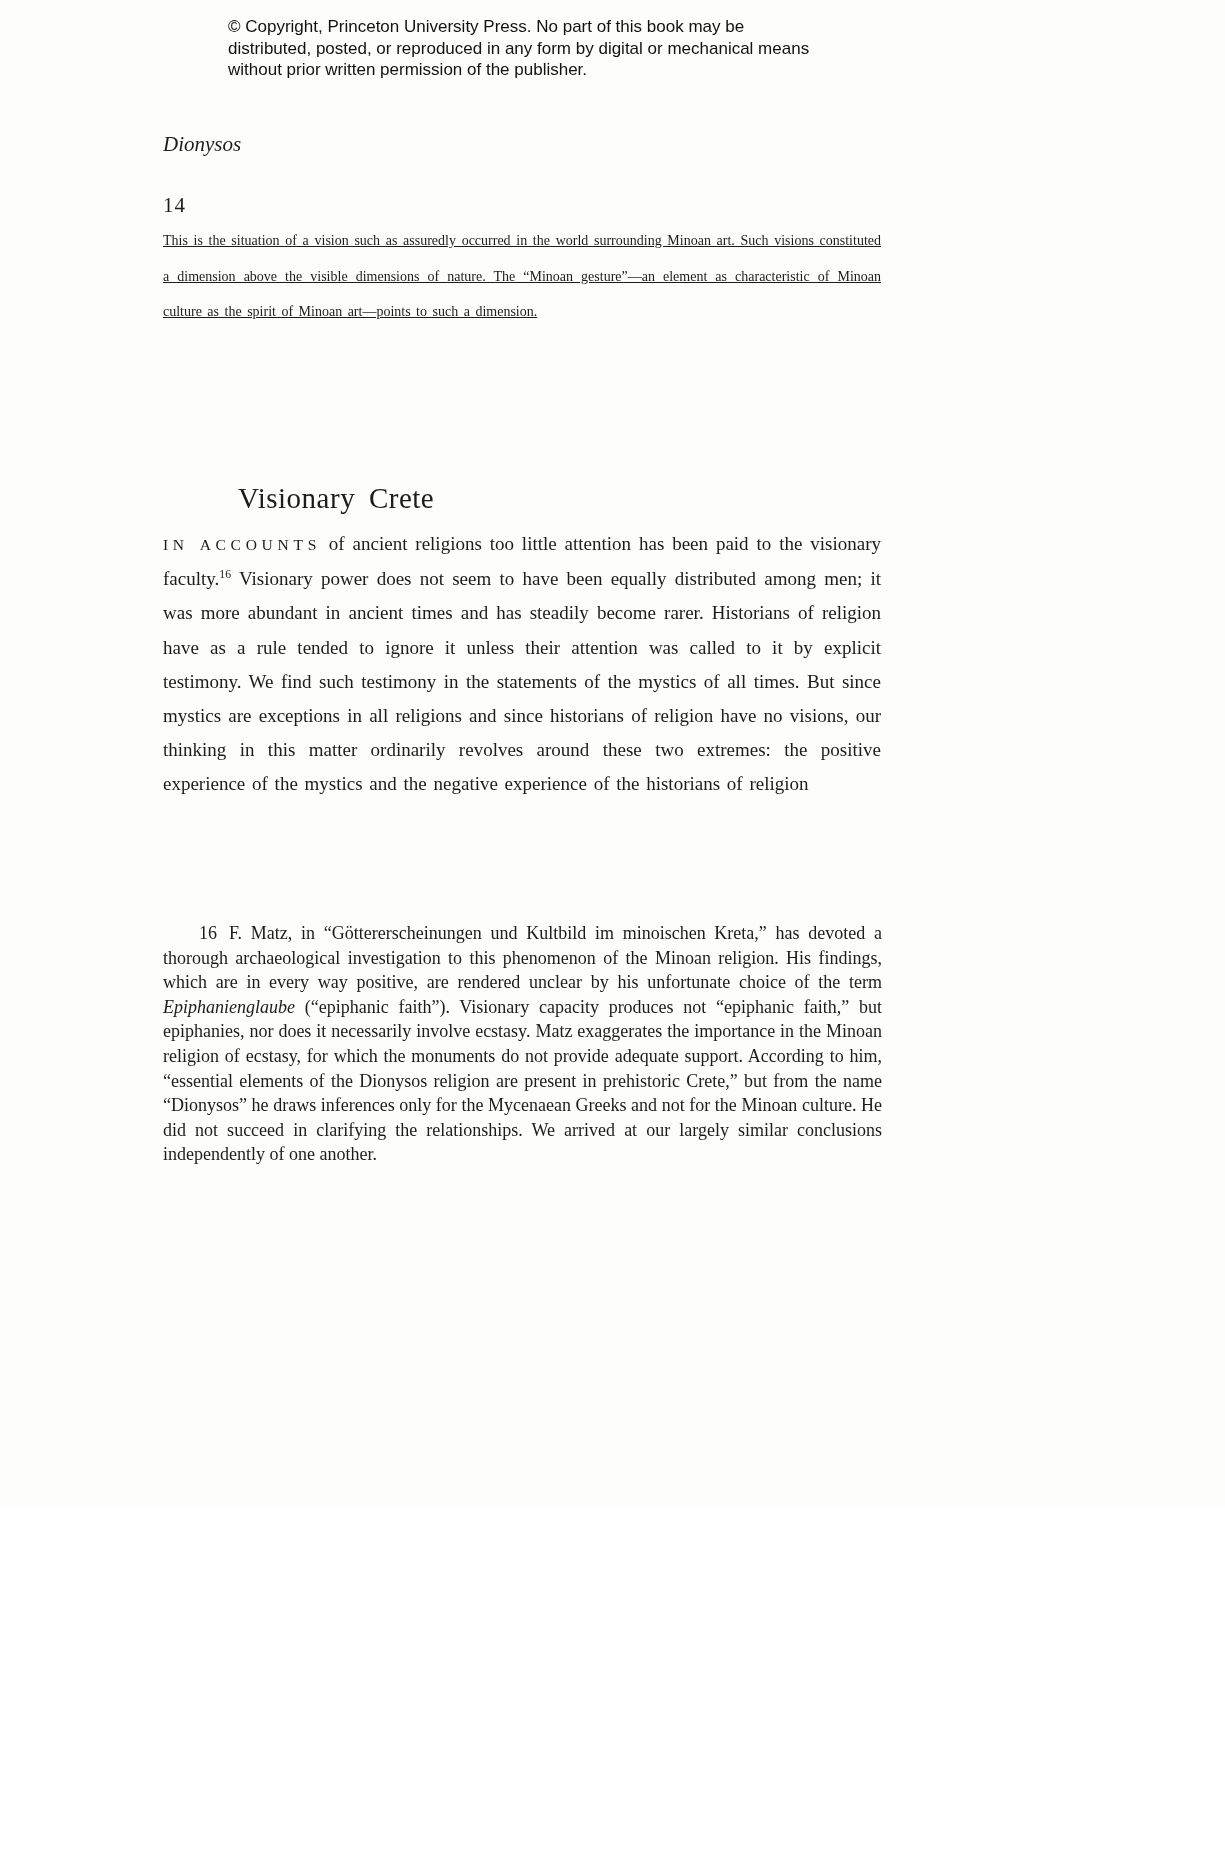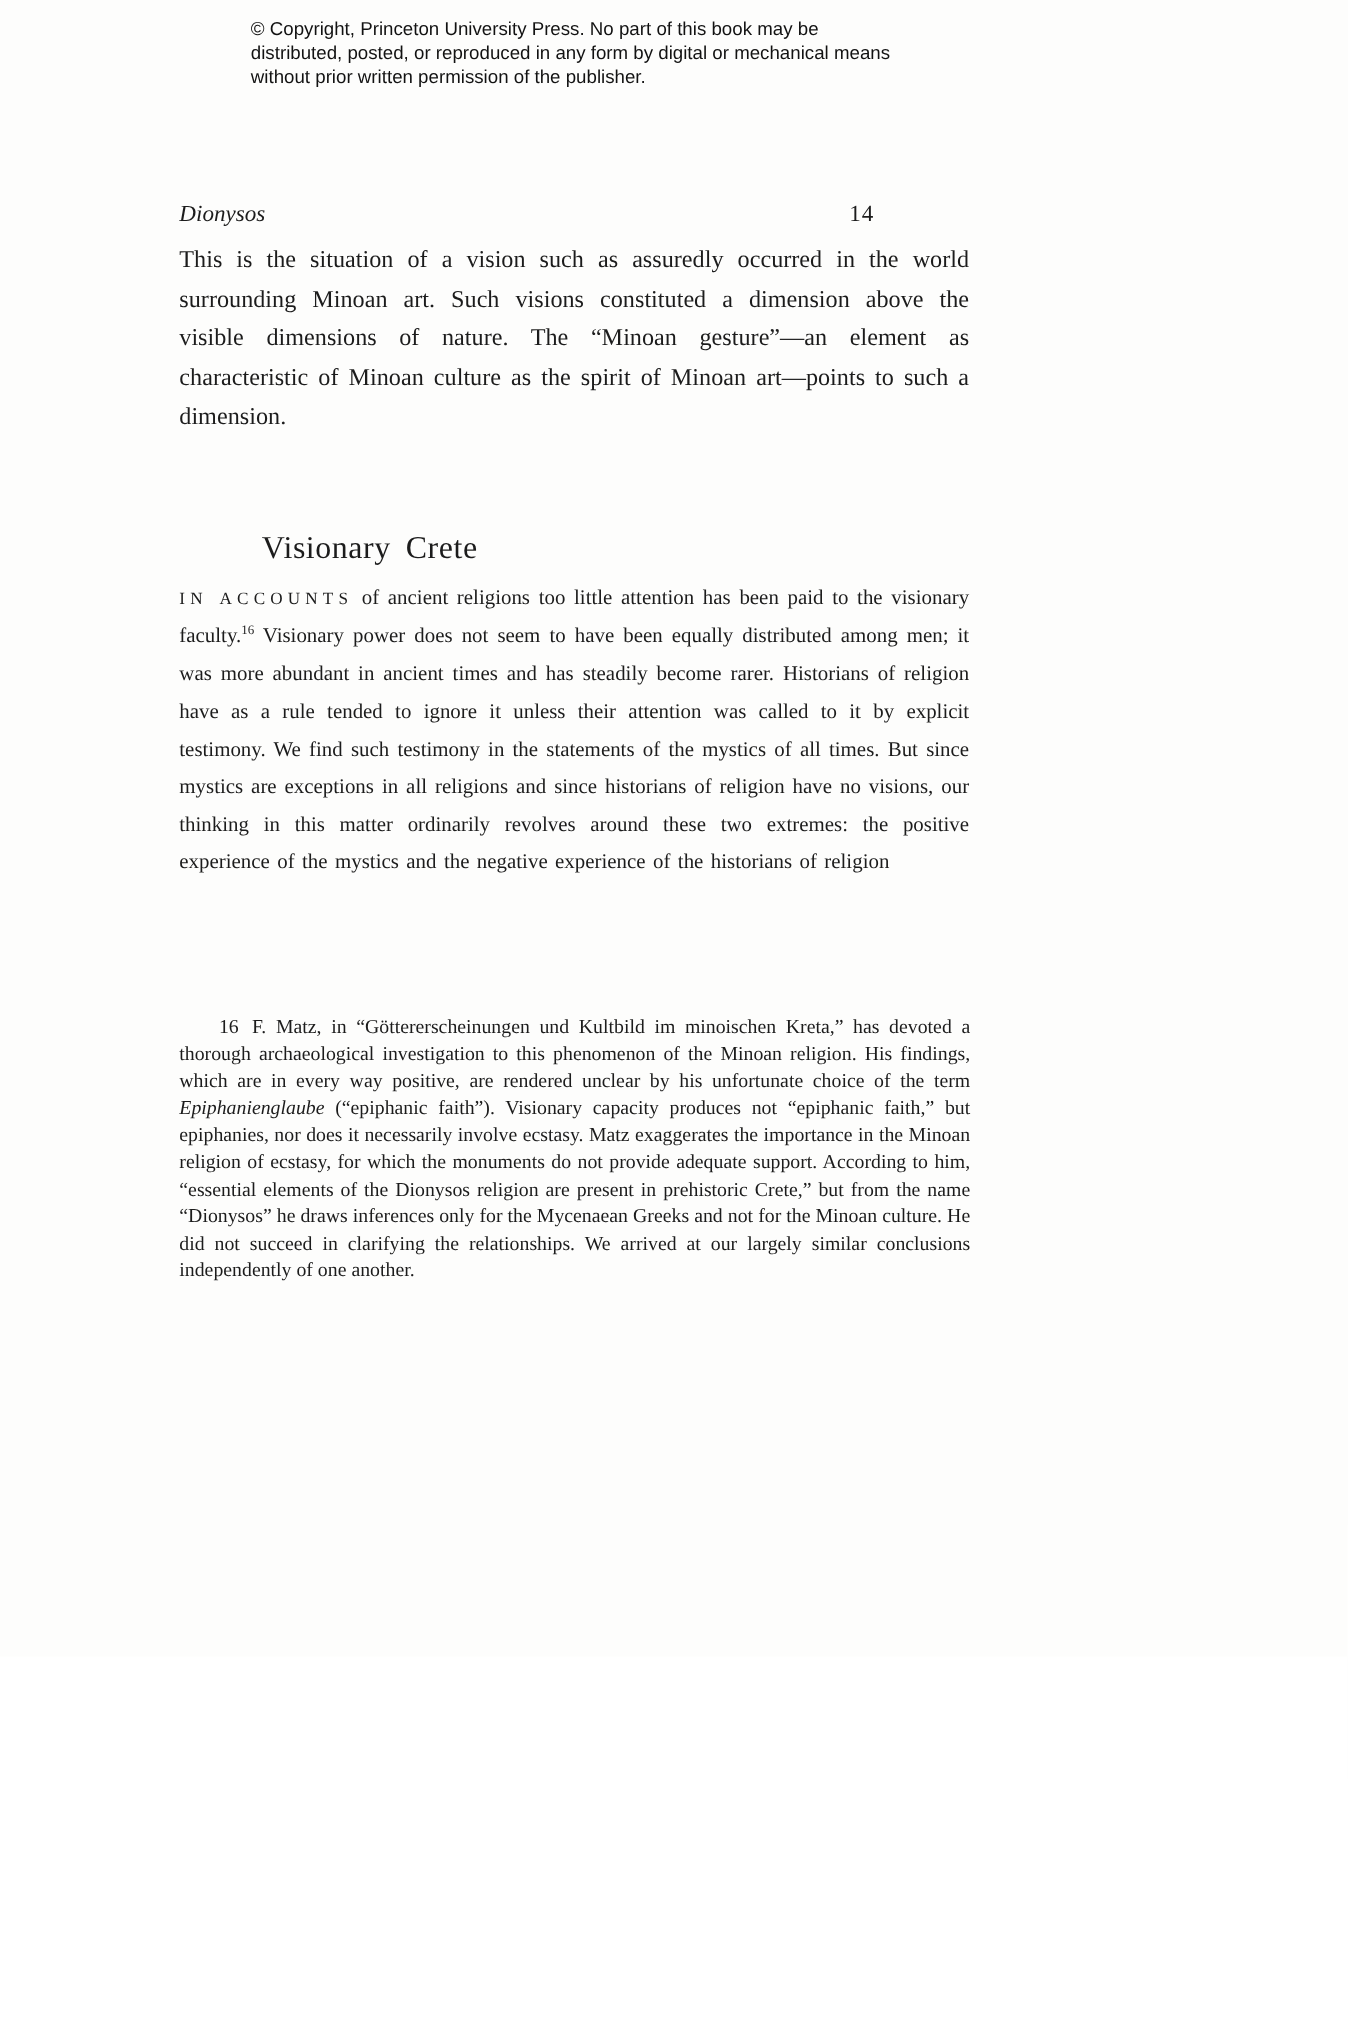--- a/index.html
+++ b/index.html
@@ -19,38 +19,40 @@
     top: 16px;
     width: 586px;
     font-family: "Liberation Sans", sans-serif;
     font-size: 17px;
     line-height: 21.5px;
     color: #121212;
   }
   .running-header {
     position: absolute;
     left: 163px;
-    top: 146px;
+    top: 132px;
     width: 718px;
     display: flex;
     justify-content: space-between;
     align-items: baseline;
     font-size: 21px;
+    flex-direction: column;
   }
   .book-title { font-style: italic; }
   .page-number { padding-right: 86px; letter-spacing: 1px; margin-top: 36px; }
   .intro-paragraph {
     position: absolute;
     left: 163px;
-    top: 196px;
+    top: 209px;
     width: 718px;
-    font-size: 22px;
+    font-size: 14px;
     line-height: 35.5px;
     text-align: justify;
     word-spacing: 2px;
+    text-decoration: underline;
   }
   .section-heading {
     position: absolute;
     left: 222px;
     top: 466px;
     font-size: 29px;
     font-weight: 400;
     letter-spacing: 0.5px;
     word-spacing: 6px;
     margin: 16px;

